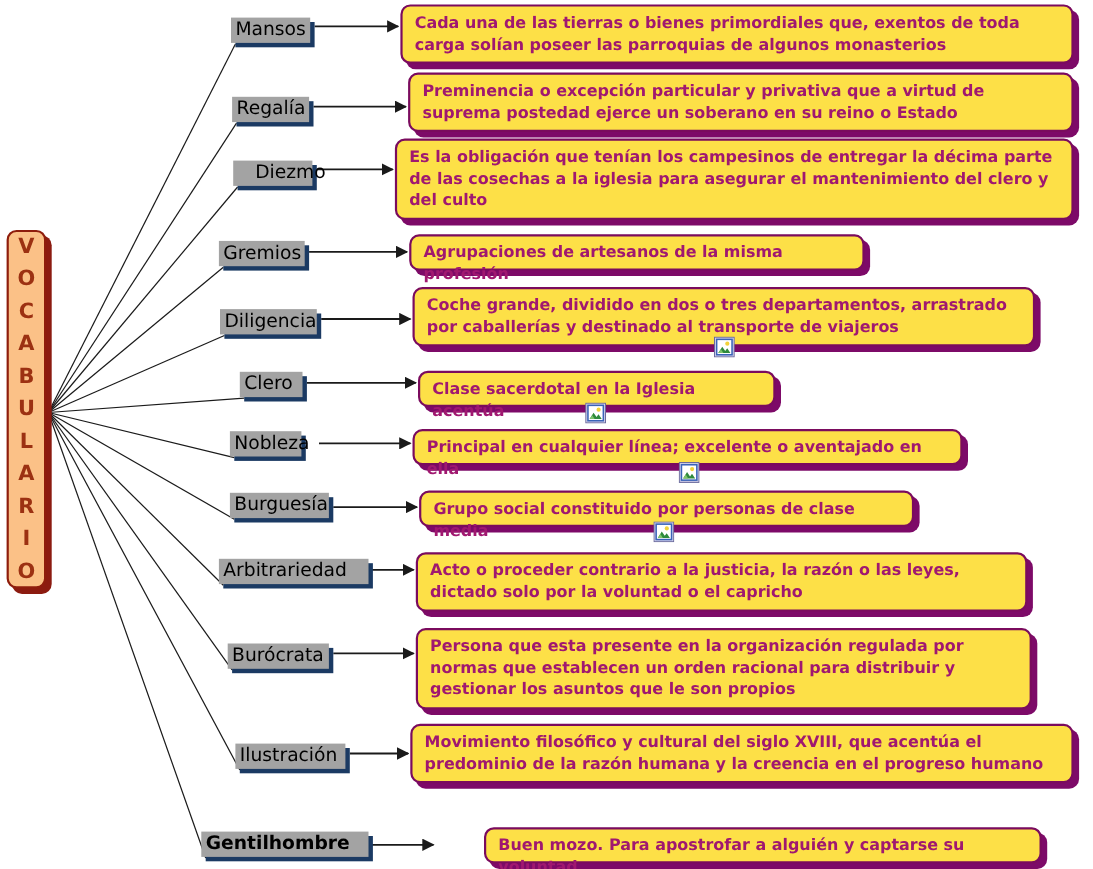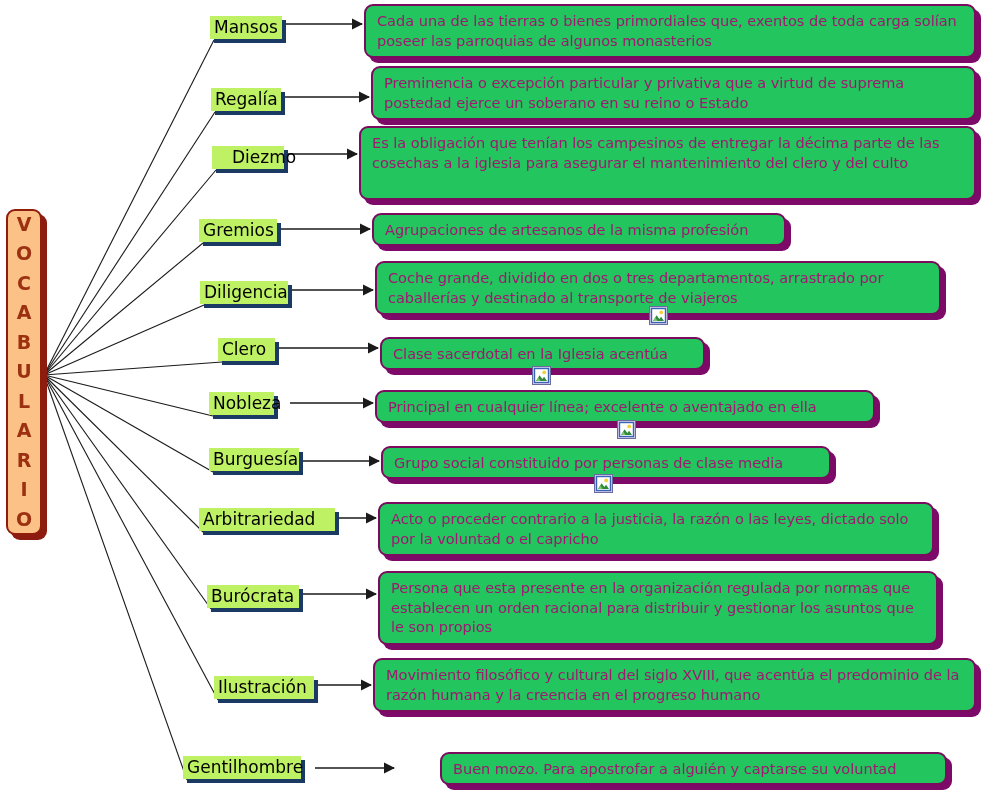--- a/index.html
+++ b/index.html
@@ -43,45 +43,46 @@
   #wires{
     position:absolute;
     left:0; top:0;
     width:994px; height:790px;
     z-index:2;
     pointer-events:none;
   }
   
   .term{
     position:absolute;
-    background:#bef264;
+    background:#a3a3a3;
     color:#000000;
     font-size:17px;
     line-height:19px;
     padding:2px 4px 2px 4px;
     box-shadow:4px 4px 0 0 #1b3a63;
     white-space:nowrap;
     z-index:5;
     box-sizing:border-box;
     font-family:"DejaVu Sans","Liberation Sans",sans-serif;
   }
   
   .def{
     position:absolute;
-    background:#22c55e;
+    background:#fde047;
     border:2px solid #7a0b5e;
     border-radius:9px;
     box-shadow:5px 5px 0 0 #7d0a68;
     color:#a01870;
     font-size:14.5px;
     line-height:19.5px;
     padding:6px 10px 6px 11px;
     box-sizing:border-box;
     z-index:4;
     font-family:"DejaVu Sans","Liberation Sans",sans-serif;
+    font-weight:bold;
   }
   
   .pic-icon{
     position:absolute;
     width:19px; height:19px;
     z-index:7;
   }
   .pic-icon svg{display:block;}
 </style>
 </head>
@@ -187,17 +188,17 @@
           <path d="M4 15 L7.6 9.2 L10.3 13.1 L12.1 10.7 L15 15 Z" fill="#2f8a3c"></path>
           <path d="M4 15 L6.4 11.4 L8.6 15 Z" fill="#7fc46a"></path>
         </svg>
       </div>
       <div class="term" style="left: 199px; top: 508px; width: 136px;"><span>Arbitrariedad</span></div>
       <div class="def" style="left: 378px; top: 502px; width: 556px; height: 54px;"><span>Acto o proceder contrario a la justicia, la razón o las leyes, dictado solo por la voluntad o el capricho</span></div>
       <div class="term" style="left: 207px; top: 585px; width: 92px;"><span>Burócrata</span></div>
       <div class="def" style="left: 378px; top: 571px; width: 560px; height: 74px;"><span>Persona que esta presente en la organización regulada por normas que establecen un orden racional para distribuir y gestionar los asuntos que le son propios</span></div>
       <div class="term" style="left: 214px; top: 676px; width: 100px;"><span>Ilustración</span></div>
       <div class="def" style="left: 373px; top: 658px; width: 603px; height: 54px;"><span>Movimiento filosófico y cultural del siglo XVIII, que acentúa el predominio de la razón humana y la creencia en el progreso humano</span></div>
-      <div class="term" style="left: 183px; top: 756px; width: 118px;"><span>Gentilhombre</span></div>
+      <div class="term" style="left: 183px; top: 756px; width: 152px; font-weight: bold;"><span>Gentilhombre</span></div>
       <div class="def" style="left: 396px; top: 752px; width: 507px; height: 33px; margin-left: 44px;"><span>Buen mozo. Para apostrofar a alguién y captarse su voluntad</span></div>
     </div>
 
 </div>
 
 </body></html>

